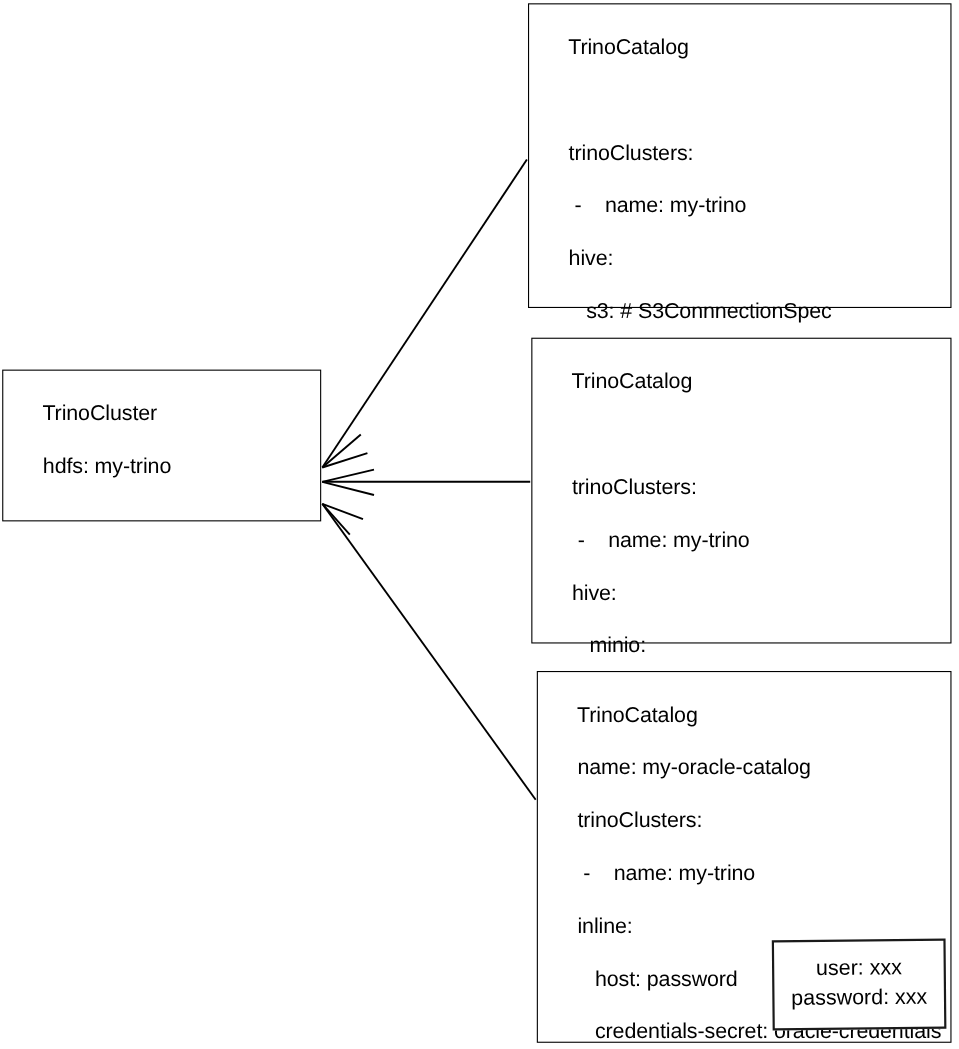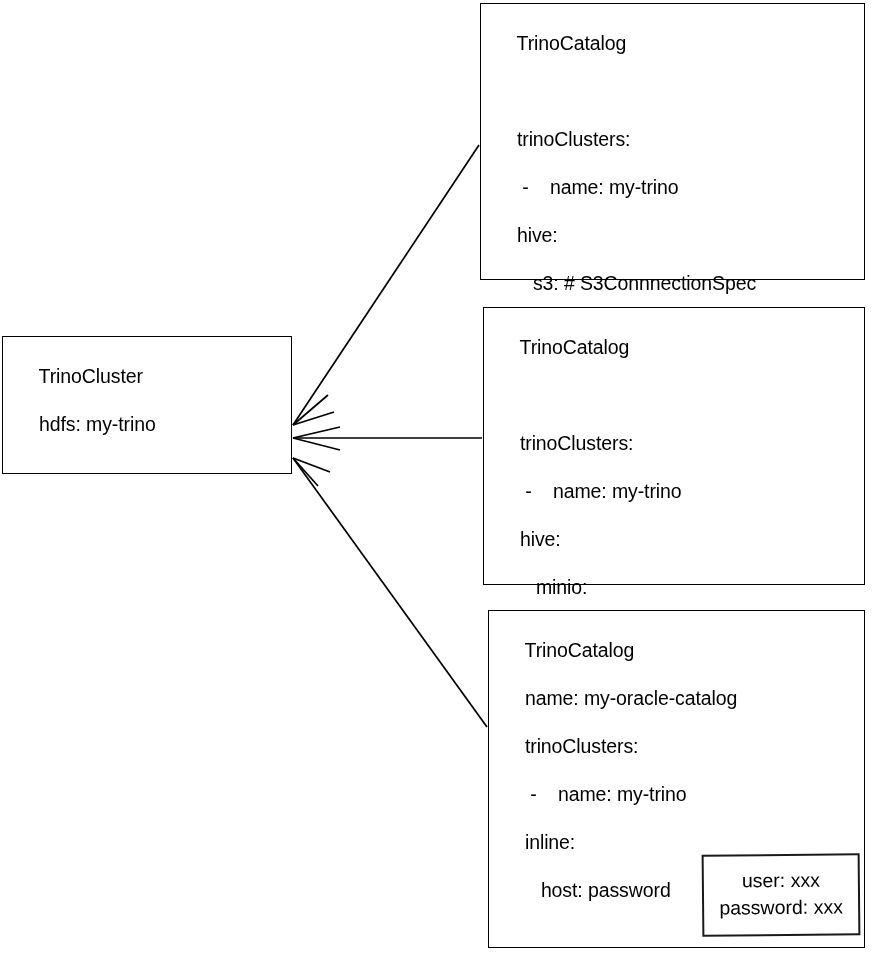--- a/index.html
+++ b/index.html
@@ -164,20 +164,21 @@
   </div>
 
   <div class="node" id="catalog-node-2">
     <div class="node-body">
       <span class="line">TrinoCatalog</span><br>
       <span class="line">name: my-oracle-catalog</span><br>
       <span class="line">trinoClusters:</span><br>
       <span class="line"> -    name: my-trino</span><br>
       <span class="line">inline:</span><br>
       <span class="line">   host: password</span><br>
+      <span class="line">   credentials-secret: oracle-credentials</span>
     </div>
 
     <div id="secret-node">
       <div class="secret-body">
         <span class="line">user: xxx</span>
         <span class="line">password: xxx</span>
       </div>
     </div>
   </div>
 

